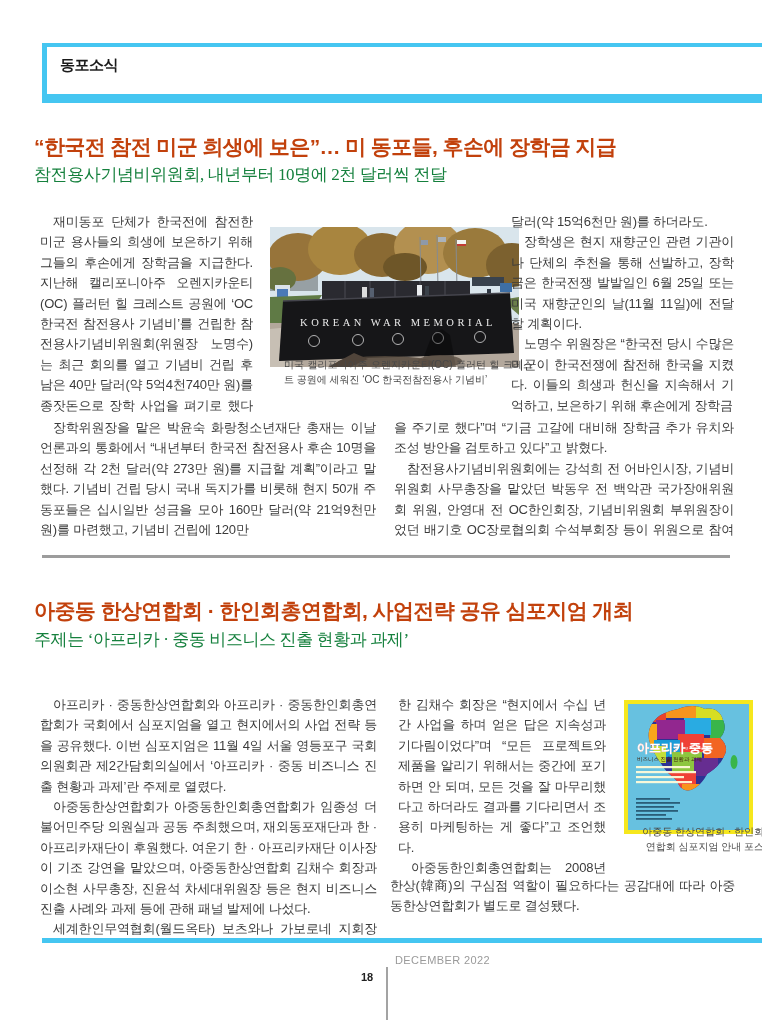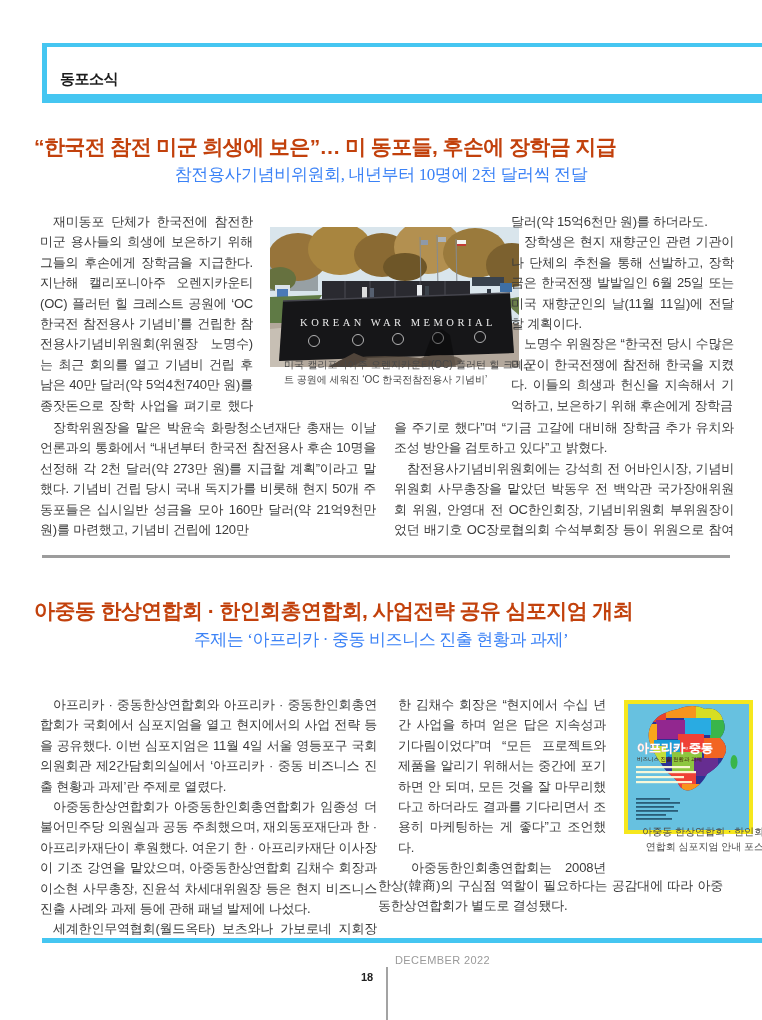--- a/index.html
+++ b/index.html
@@ -1,26 +1,26 @@
 <!DOCTYPE html>
 <html><head>
 <meta charset="utf-8">
 <style>
   html,body{margin:0;padding:0;background:#fff;}
   .page{position:relative;width:762px;height:1020px;background:#ffffff;overflow:hidden;
         font-family:"Liberation Sans",sans-serif;}
   .header-box{position:absolute;left:42px;top:43px;width:720px;height:60px;box-sizing:border-box;
         border-top:4px solid #45c6f1;border-left:5px solid #45c6f1;border-bottom:9px solid #45c6f1;
         background:#ffffff;}
-  .section-label{display:inline-block;margin:23px 0 0 13px;font-size:15px;font-weight:bold;
+  .section-label{display:inline-block;margin:9px 0 0 13px;font-size:15px;font-weight:bold;
         color:#1a1a1a;letter-spacing:-0.5px;}
   .a-title{position:absolute;left:34px;width:694px;text-align:left;font-size:21px;font-weight:bold;
         color:#c2410c;letter-spacing:-0.6px;white-space:nowrap;}
-  .a-sub{position:absolute;left:34px;width:694px;text-align:center;font-family:"Liberation Serif",serif;
-        font-size:17px;color:#3b82f6;letter-spacing:-0.4px;white-space:nowrap;}
+  .a-sub{position:absolute;left:34px;width:694px;font-family:"Liberation Serif",serif;
+        font-size:17px;color:#15803d;letter-spacing:-0.4px;white-space:nowrap;}
   .body-col{position:absolute;overflow:hidden;font-size:13px;line-height:20.4px;color:#3b3b3b;
         text-align:justify;letter-spacing:-0.2px;}
   .body-col p{margin:0;text-indent:13px;}
   .body-col p.cont{text-indent:0;}
   .photo{position:absolute;margin:14px;line-height:0;}
   .caption{position:absolute;font-size:10px;line-height:15px;color:#474747;text-align:justify;margin-left:28px;}
   .caption.left{text-align:right;}
   .divider{position:absolute;left:42px;top:555px;width:688px;height:3px;background:#9c9c9c;}
   .footer-bar{position:absolute;left:42px;top:938px;width:720px;height:5px;background:#45c6f1;}
   .pn{position:absolute;left:361px;top:971px;font-size:11px;font-weight:bold;color:#222;}
@@ -175,21 +175,21 @@
           <rect x="12" y="102" width="44" height="1.8"></rect>
         <rect x="12" y="106" width="38" height="1.8"></rect>
           <rect x="12" y="110" width="42" height="1.8"></rect>
         <rect x="12" y="114" width="30" height="1.8"></rect>
           <rect x="12" y="118" width="36" height="1.8"></rect>
       </g>
     </svg>
   </figure>
   <div class="caption left" style="left:606px;top:824px;width:140px">아중동 한상연합회 · 한인회총연합회 심포지엄 안내 포스터</div>
 
-  <div class="body-col" style="left:378px;top:876px;width:345px;max-height:48px">
+  <div class="body-col" style="left:390px;top:876px;width:345px;max-height:48px">
     <p class="cont">한상(韓商)의 구심점 역할이 필요하다는 공감대에 따라 아중동한상연합회가 별도로 결성됐다.</p>
   </div>
 
   <div class="footer-bar"></div>
   <span class="pn">18</span>
   <span class="vl"></span>
   <span class="issue">DECEMBER 2022</span>
 
 </div>
 

